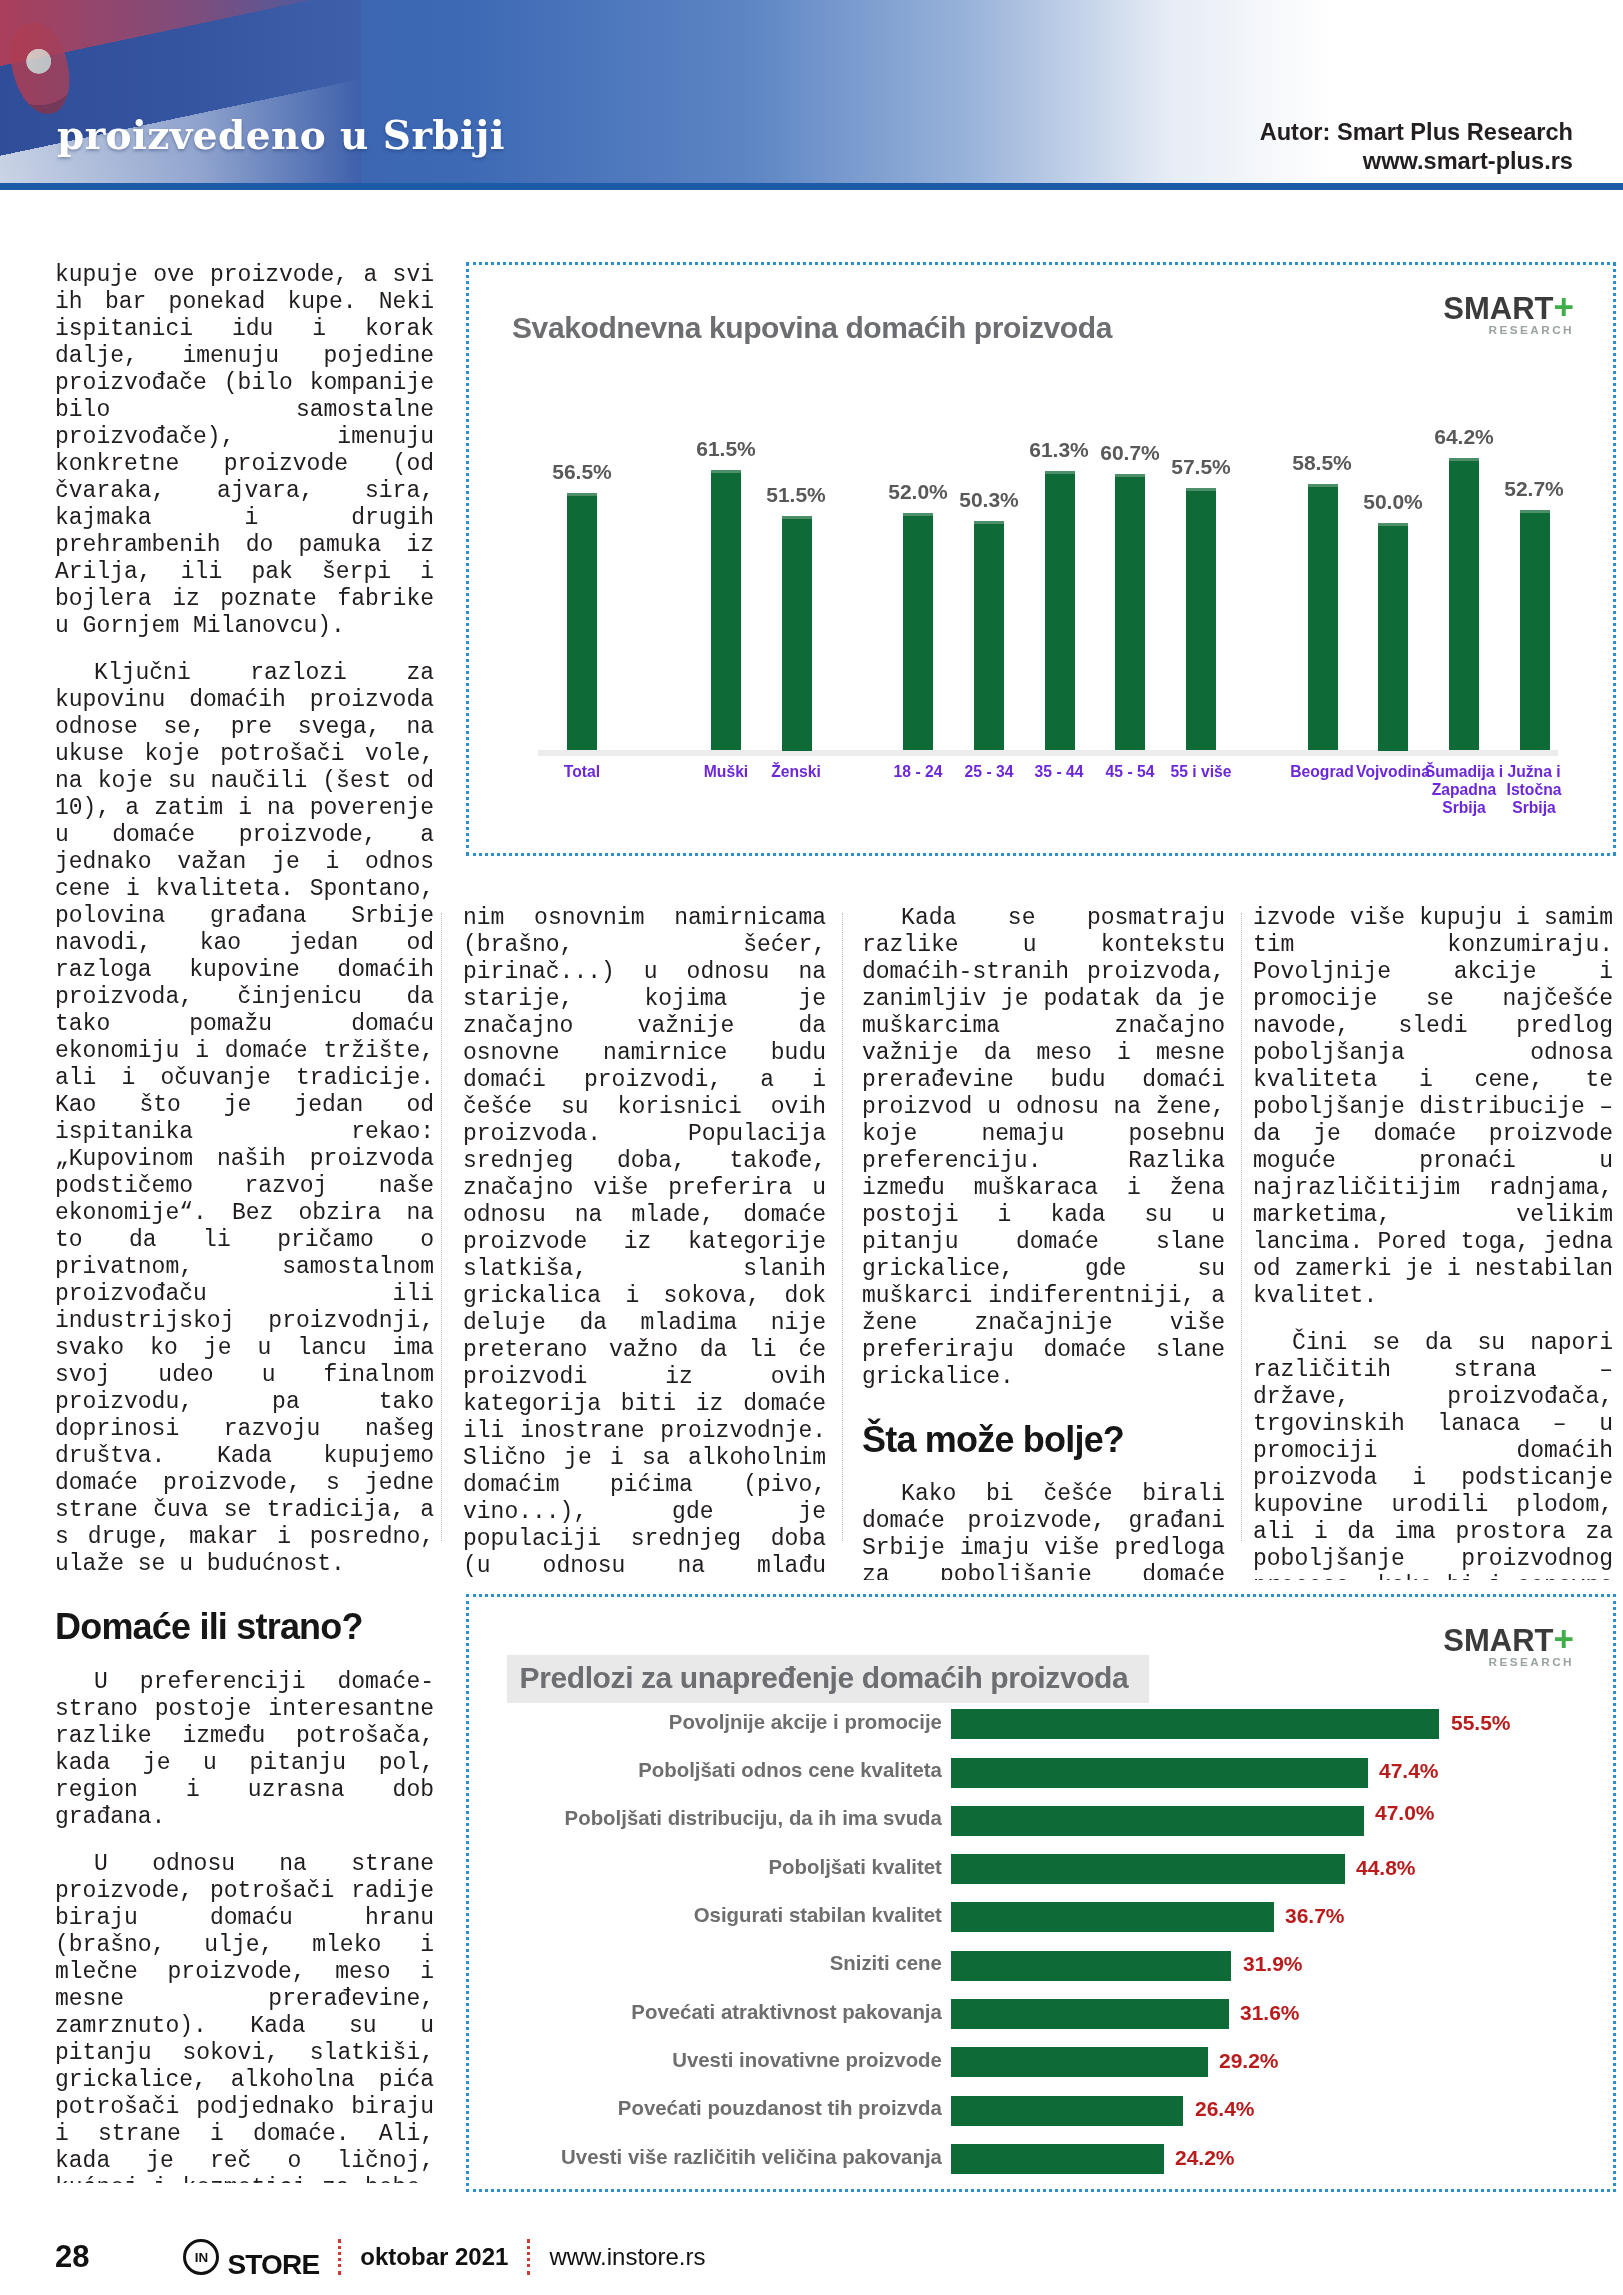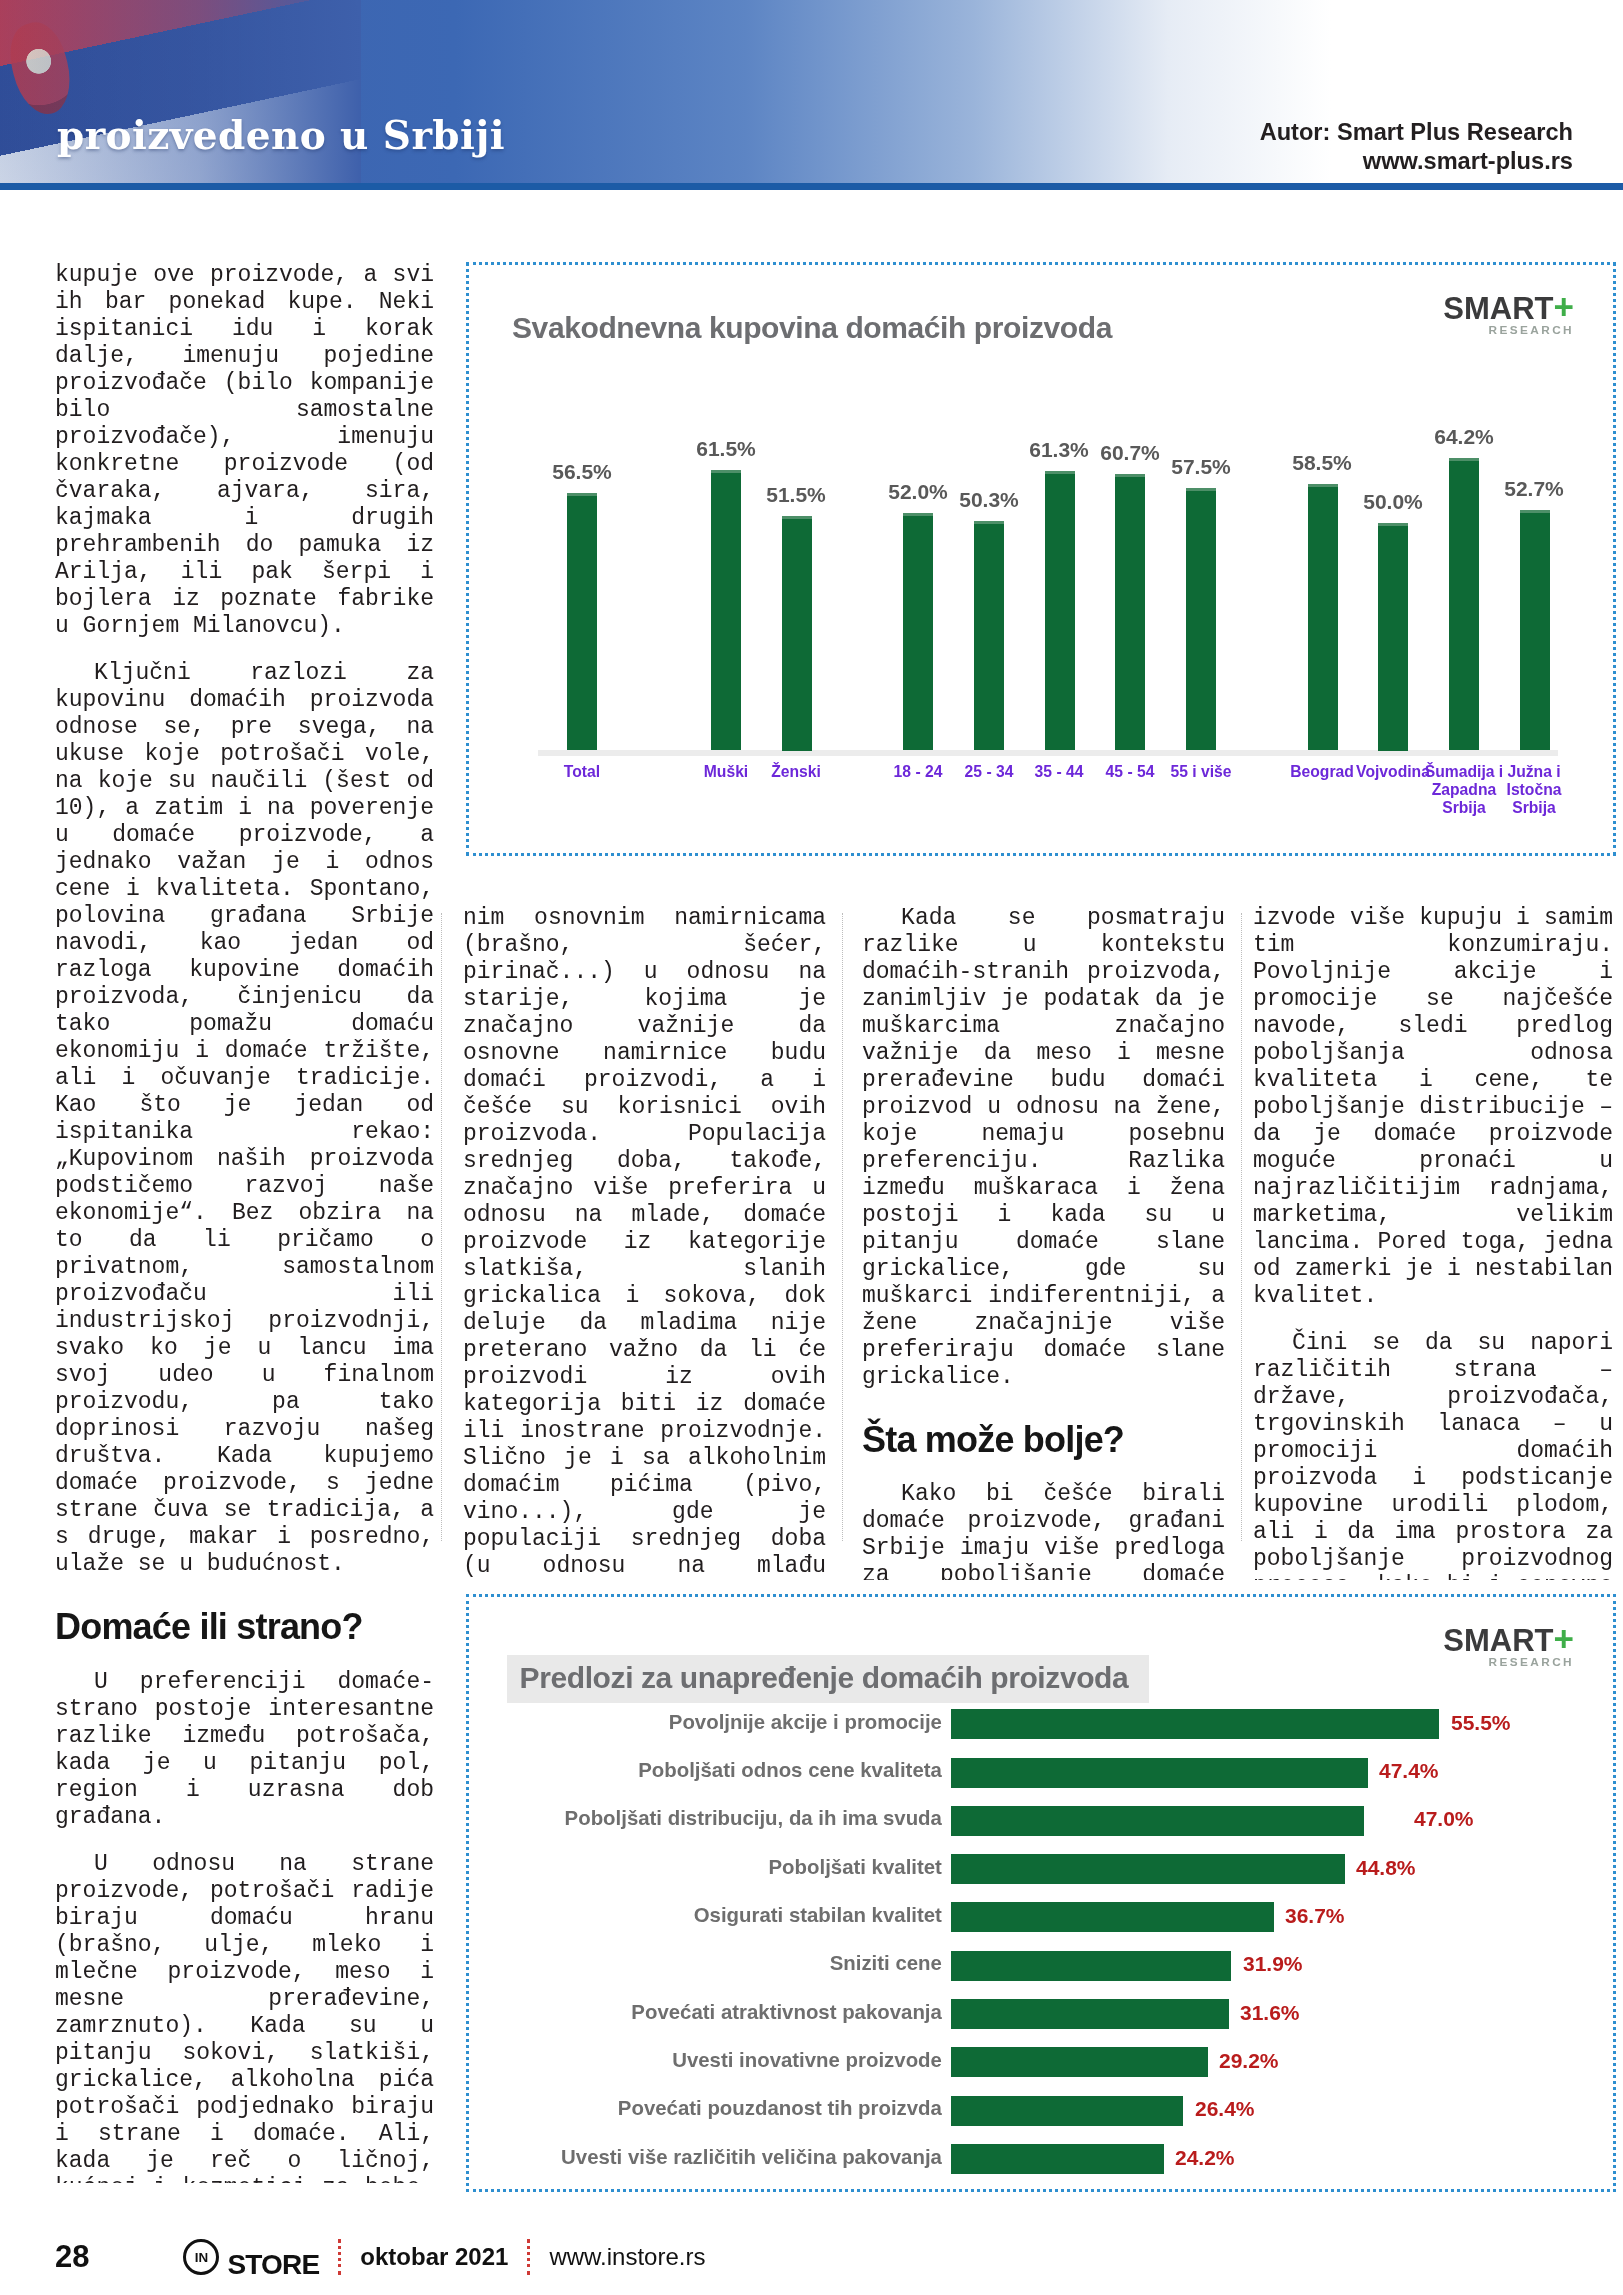--- a/index.html
+++ b/index.html
@@ -169,21 +169,21 @@
     </div>
     <div class="plot" id="c2plot">
         <div class="h2lab" style="left: 7.9px; top: 114px;">Povoljnije akcije i promocije</div>
         <div class="bar2" style="left: 482px; top: 112px; width: 488px; background: rgb(14, 106, 54);"></div>
         <div class="h2val" style="left: 982px; top: 114px;">55.5%</div>
         <div class="h2lab" style="left: 7.9px; top: 162px;">Poboljšati odnos cene kvaliteta</div>
         <div class="bar2" style="left: 482px; top: 161px; width: 417px; background: rgb(14, 106, 54);"></div>
         <div class="h2val" style="left: 910px; top: 162px;">47.4%</div>
         <div class="h2lab" style="left: 7.9px; top: 210px;">Poboljšati distribuciju, da ih ima svuda</div>
         <div class="bar2" style="left: 482px; top: 209px; width: 413px; background: rgb(14, 106, 54);"></div>
-        <div class="h2val" style="left: 906px; top: 210px; margin-left: 39px;">47.0%</div>
+        <div class="h2val" style="left: 906px; top: 204px;">47.0%</div>
         <div class="h2lab" style="left: 7.9px; top: 259px;">Poboljšati kvalitet</div>
         <div class="bar2" style="left: 482px; top: 257px; width: 394px; background: rgb(14, 106, 54);"></div>
         <div class="h2val" style="left: 887px; top: 259px;">44.8%</div>
         <div class="h2lab" style="left: 7.9px; top: 307px;">Osigurati stabilan kvalitet</div>
         <div class="bar2" style="left: 482px; top: 305px; width: 323px; background: rgb(14, 106, 54);"></div>
         <div class="h2val" style="left: 816px; top: 307px;">36.7%</div>
         <div class="h2lab" style="left: 7.9px; top: 355px;">Sniziti cene</div>
         <div class="bar2" style="left: 482px; top: 354px; width: 280px; background: rgb(14, 106, 54);"></div>
         <div class="h2val" style="left: 774px; top: 355px;">31.9%</div>
         <div class="h2lab" style="left: 7.9px; top: 404px;">Povećati atraktivnost pakovanja</div>

